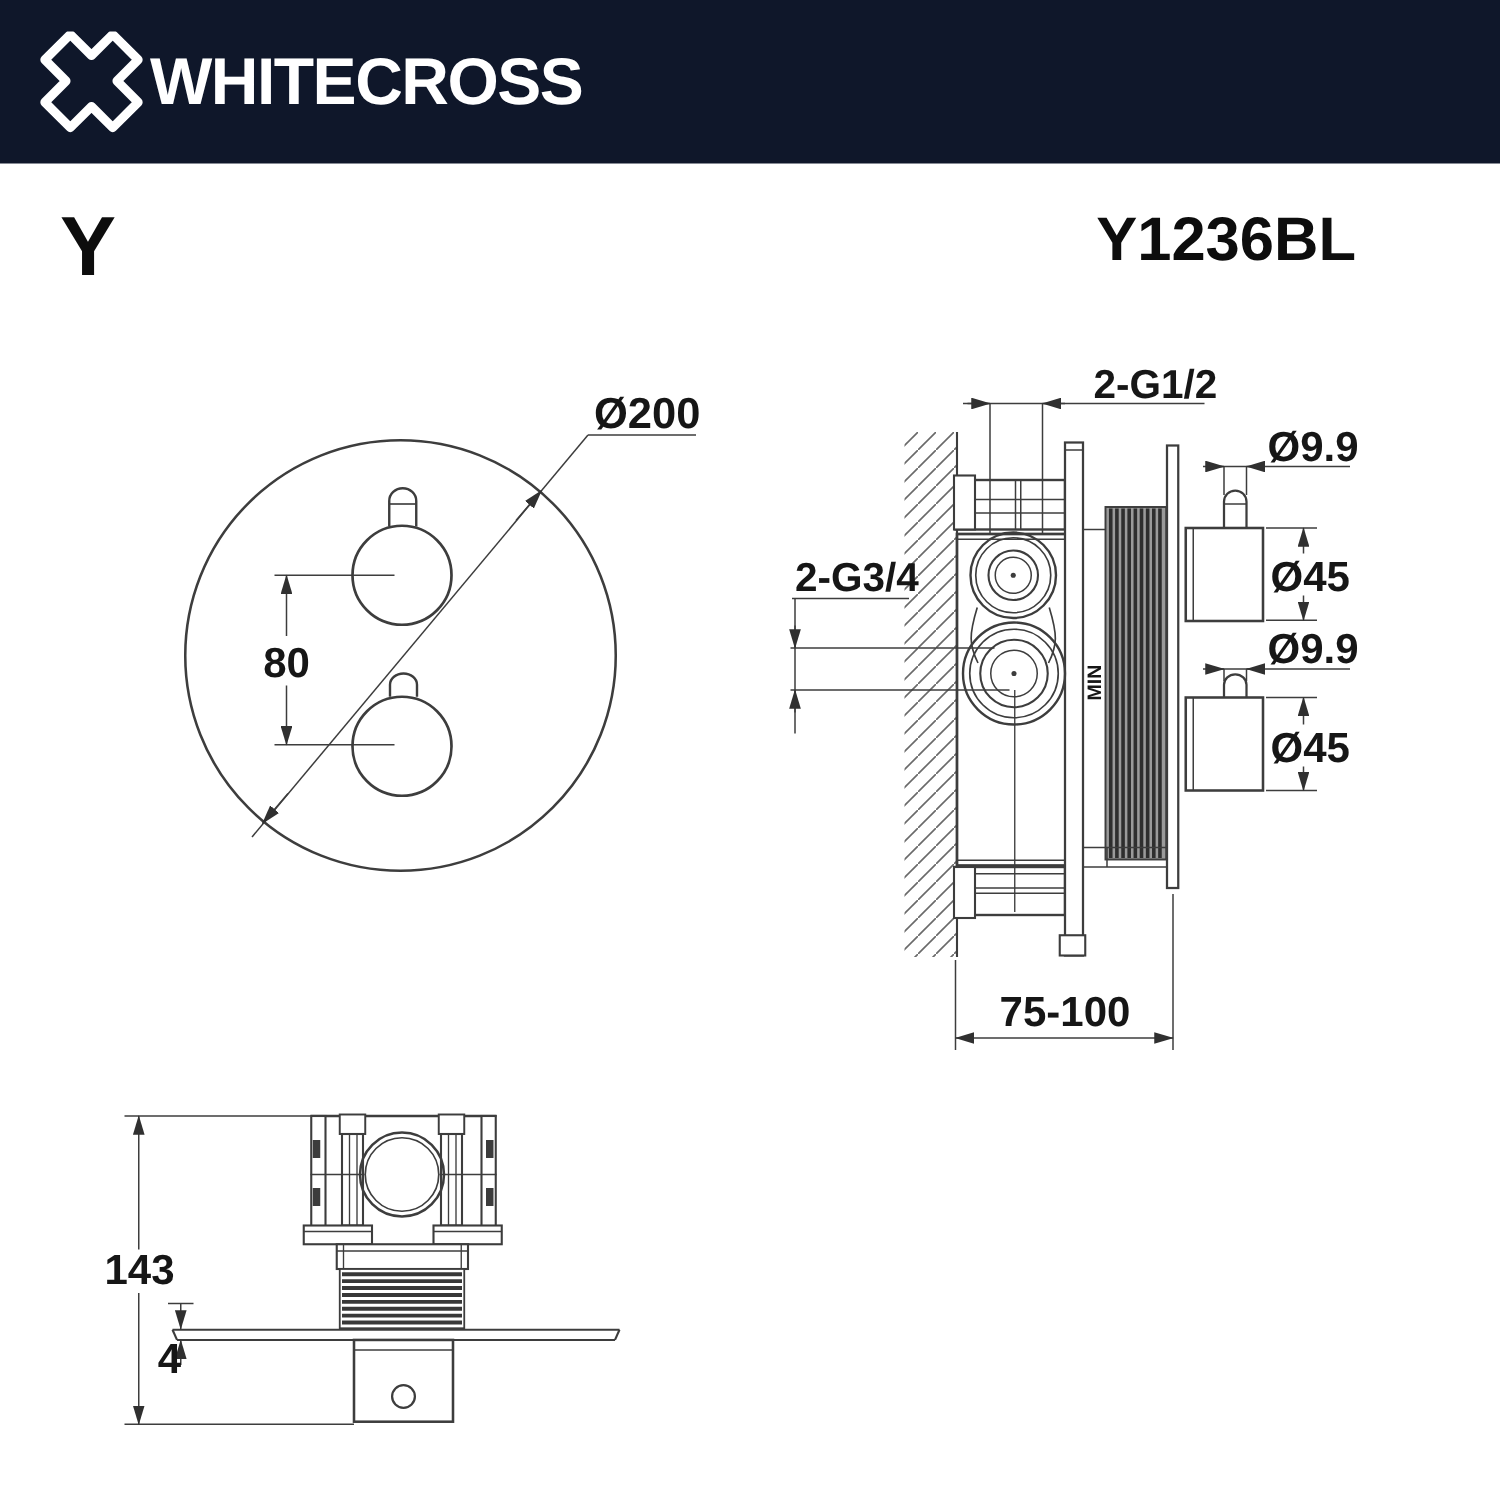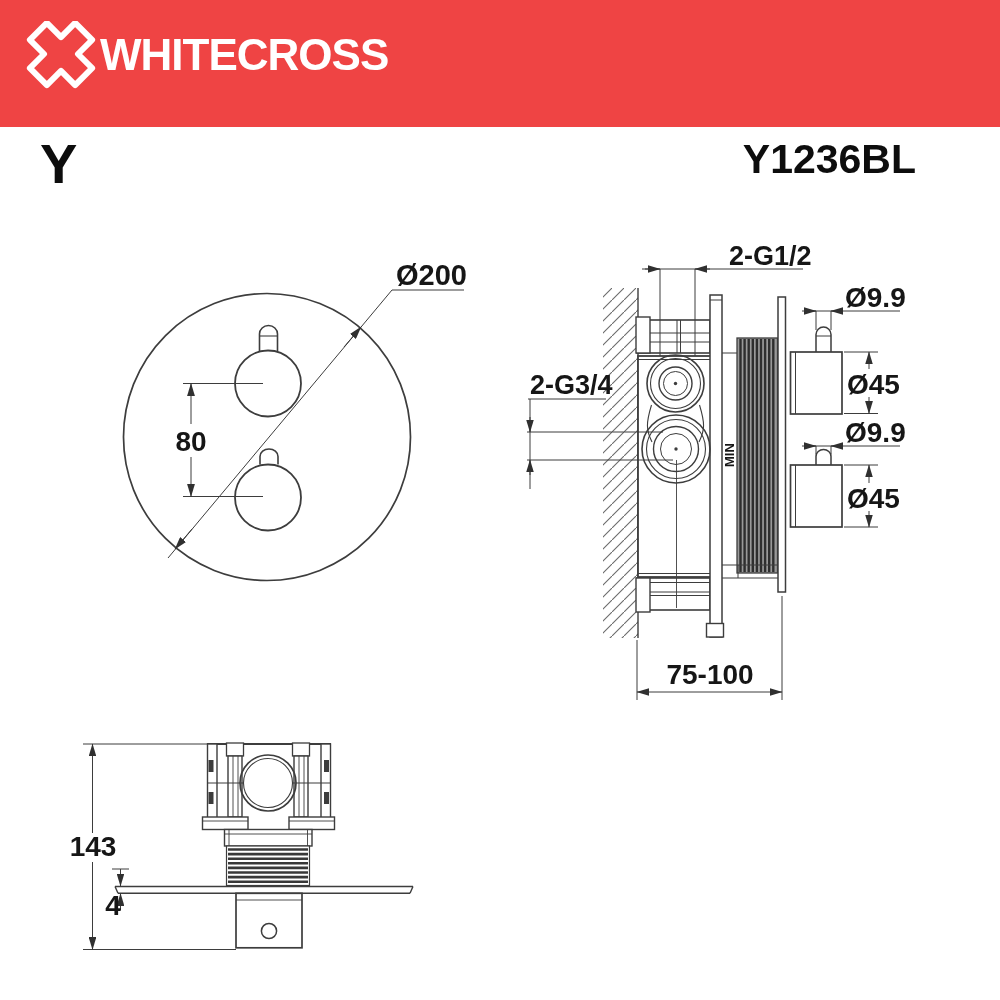--- a/index.html
+++ b/index.html
@@ -1,24 +1,24 @@
 <!DOCTYPE html>
 <html><head>
 <meta charset="utf-8">
 <style>
   html,body{margin:0;padding:0;background:#ffffff;}
   .page{position:relative;width:1000px;height:1000px;background:#fff;overflow:hidden;
         font-family:"Liberation Sans",sans-serif;}
-  .hdr{position:absolute;left:0;top:0;width:1000px;height:127px;background:#ef4444;
+  .hdr{position:absolute;left:0;top:0;width:1000px;height:109px;background:#0f172a;
        display:flex;align-items:center;}
   .logo{position:absolute;left:26px;top:21px;width:70px;height:70px;}
   .brand{position:absolute;left:100px;top:30px;color:#fff;font-size:44px;font-weight:700;
          letter-spacing:-1px;white-space:nowrap;}
   .variant{position:absolute;left:40px;top:136px;color:#0d0d0d;font-size:56px;font-weight:700;line-height:1;}
-  .code{position:absolute;right:84px;top:139px;color:#0d0d0d;font-size:41px;font-weight:700;line-height:1;}
+  .code{position:absolute;right:96px;top:139px;color:#0d0d0d;font-size:41px;font-weight:700;line-height:1;}
   .draw{position:absolute;left:0;top:0;width:1000px;height:1000px;}
   svg text{font-family:"Liberation Sans",sans-serif;font-weight:700;fill:#161616;}
 </style>
 </head>
 <body>
 
 <div class="page">
 
   <div class="hdr">
     <svg class="logo" viewBox="0 0 70 70">

